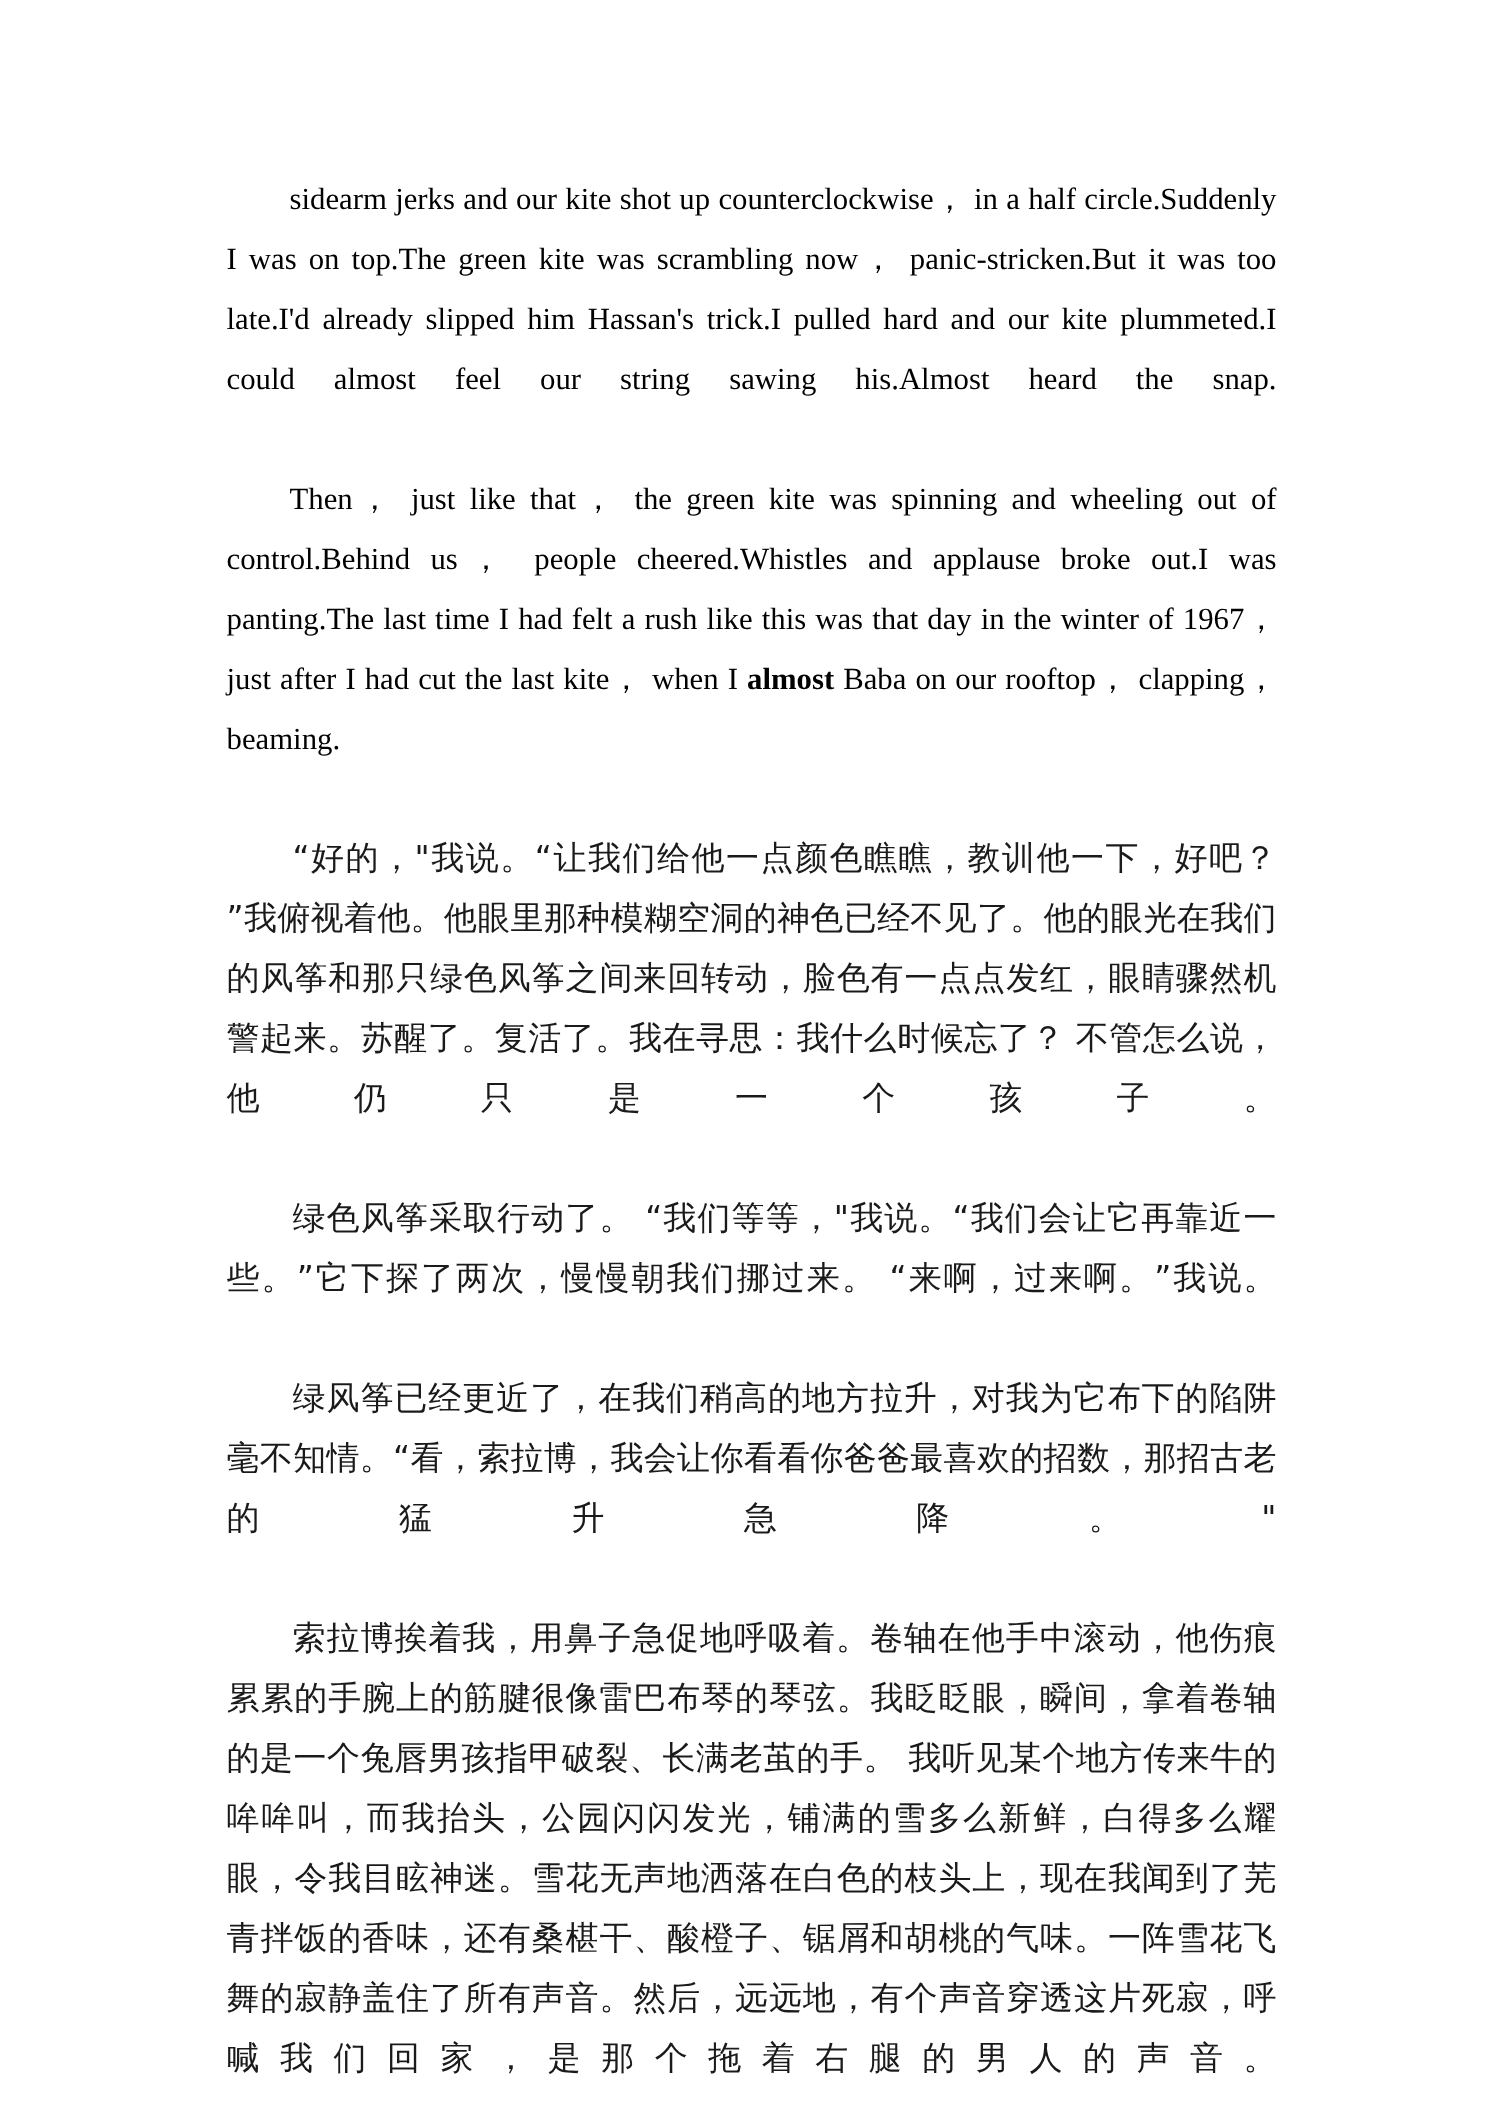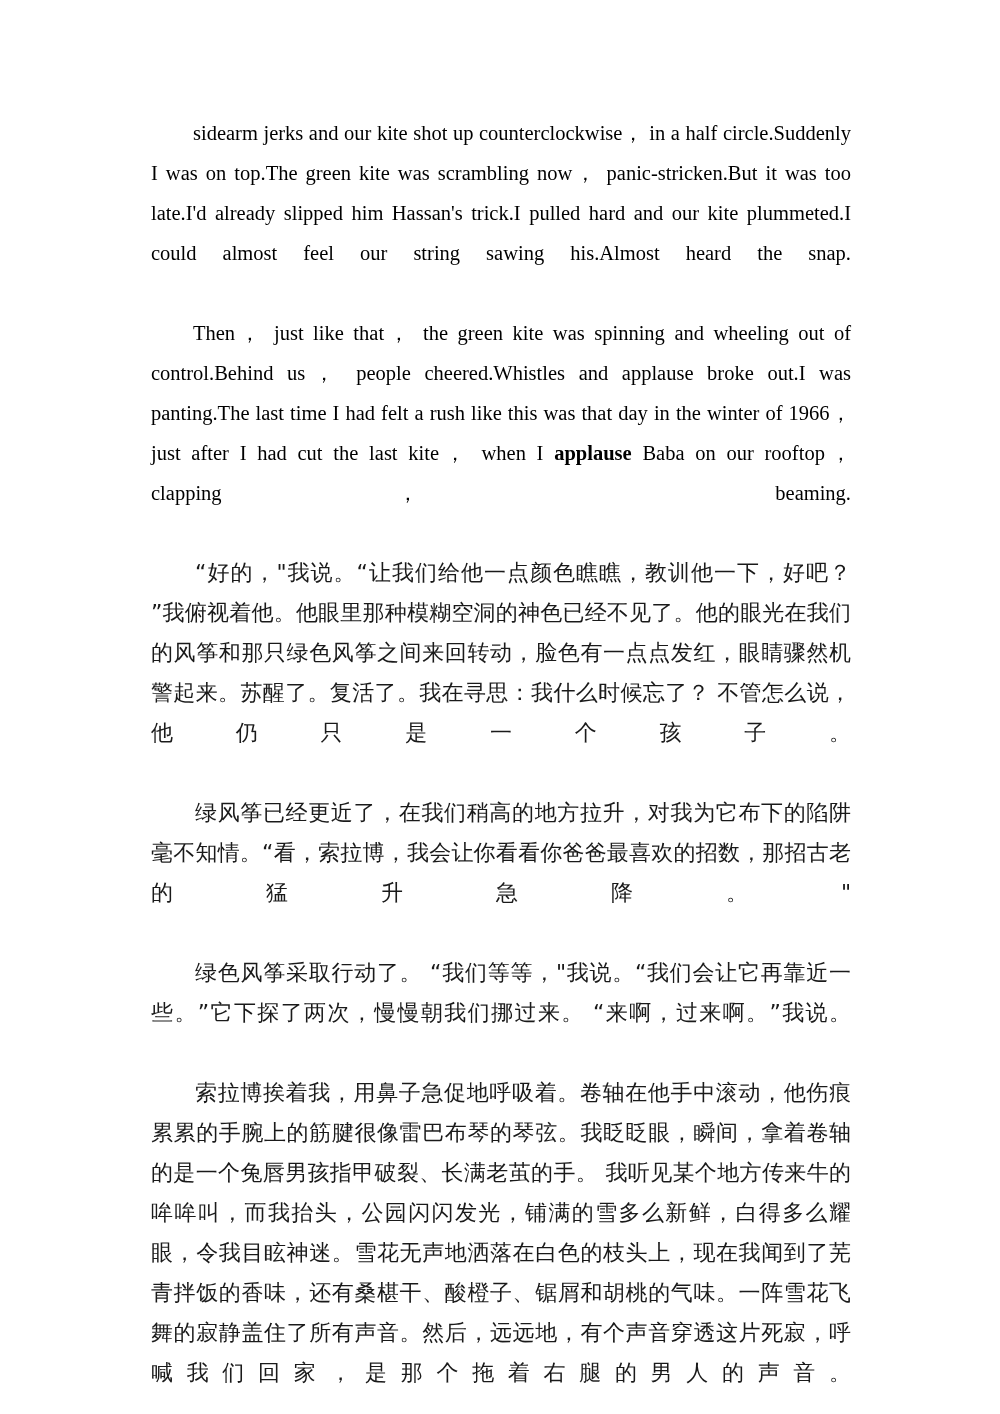--- a/index.html
+++ b/index.html
@@ -71,25 +71,25 @@
   }
 </style>
 </head>
 <body>
 
 <div class="page">
   <div class="text-column">
 
     <p class="en">sidearm jerks and our kite shot up counterclockwise， in a half circle.Suddenly I was on top.The green kite was scrambling now， panic-stricken.But it was too late.I'd already slipped him Hassan's trick.I pulled hard and our kite plummeted.I could almost feel our string sawing his.Almost heard the snap.</p>
 
-    <p class="en"><span>Then， just like that， the green kite was spinning and wheeling out of control.Behind us， people cheered.Whistles and applause broke out.I was panting.The last time I had felt a rush like this was that day in the winter of 1966， just after I had cut the last kite， when I </span><b>applause</b><span> Baba on our rooftop， clapping， beaming.</span></p>
+    <p class="en"><span>Then， just like that， the green kite was spinning and wheeling out of control.Behind us， people cheered.Whistles and applause broke out.I was panting.The last time I had felt a rush like this was that day in the winter of 1967， just after I had cut the last kite， when I </span><b>almost</b><span> Baba on our rooftop， clapping， beaming.</span></p>
 
 
     <p class="zh">“好的，"我说。“让我们给他一点颜色瞧瞧，教训他一下，好吧？ ”我俯视着他。他眼里那种模糊空洞的神色已经不见了。他的眼光在我们的风筝和那只绿色风筝之间来回转动，脸色有一点点发红，眼睛骤然机警起来。苏醒了。复活了。我在寻思：我什么时候忘了？ 不管怎么说，他仍只是一个孩子。</p>
 
+    <p class="zh">绿色风筝采取行动了。 “我们等等，"我说。“我们会让它再靠近一些。”它下探了两次，慢慢朝我们挪过来。 “来啊，过来啊。”我说。</p>
+
     <p class="zh">绿风筝已经更近了，在我们稍高的地方拉升，对我为它布下的陷阱毫不知情。“看，索拉博，我会让你看看你爸爸最喜欢的招数，那招古老的猛升急降。"</p>
-
-    <p class="zh">绿色风筝采取行动了。 “我们等等，"我说。“我们会让它再靠近一些。”它下探了两次，慢慢朝我们挪过来。 “来啊，过来啊。”我说。</p>
 
     <p class="zh">索拉博挨着我，用鼻子急促地呼吸着。卷轴在他手中滚动，他伤痕累累的手腕上的筋腱很像雷巴布琴的琴弦。我眨眨眼，瞬间，拿着卷轴的是一个兔唇男孩指甲破裂、长满老茧的手。 我听见某个地方传来牛的哞哞叫，而我抬头，公园闪闪发光，铺满的雪多么新鲜，白得多么耀眼，令我目眩神迷。雪花无声地洒落在白色的枝头上，现在我闻到了芜青拌饭的香味，还有桑椹干、酸橙子、锯屑和胡桃的气味。一阵雪花飞舞的寂静盖住了所有声音。然后，远远地，有个声音穿透这片死寂，呼喊我们回家，是那个拖着右腿的男人的声音。</p>
 
   </div>
 </div>
 
 </body></html>

